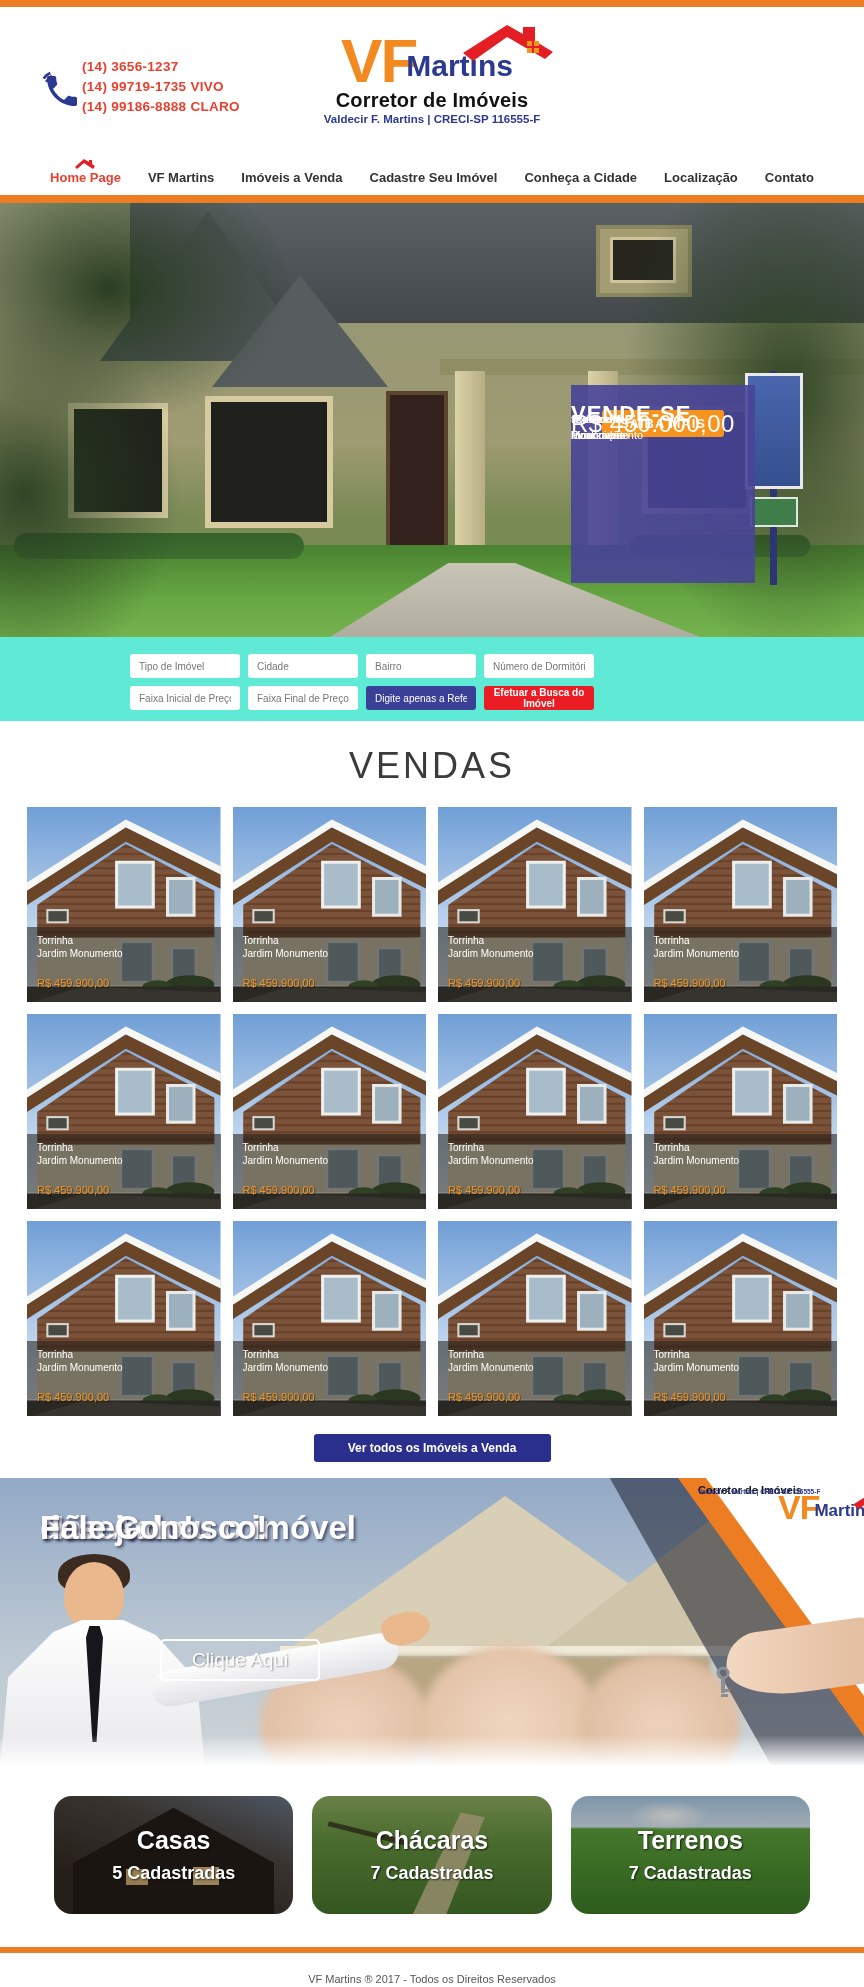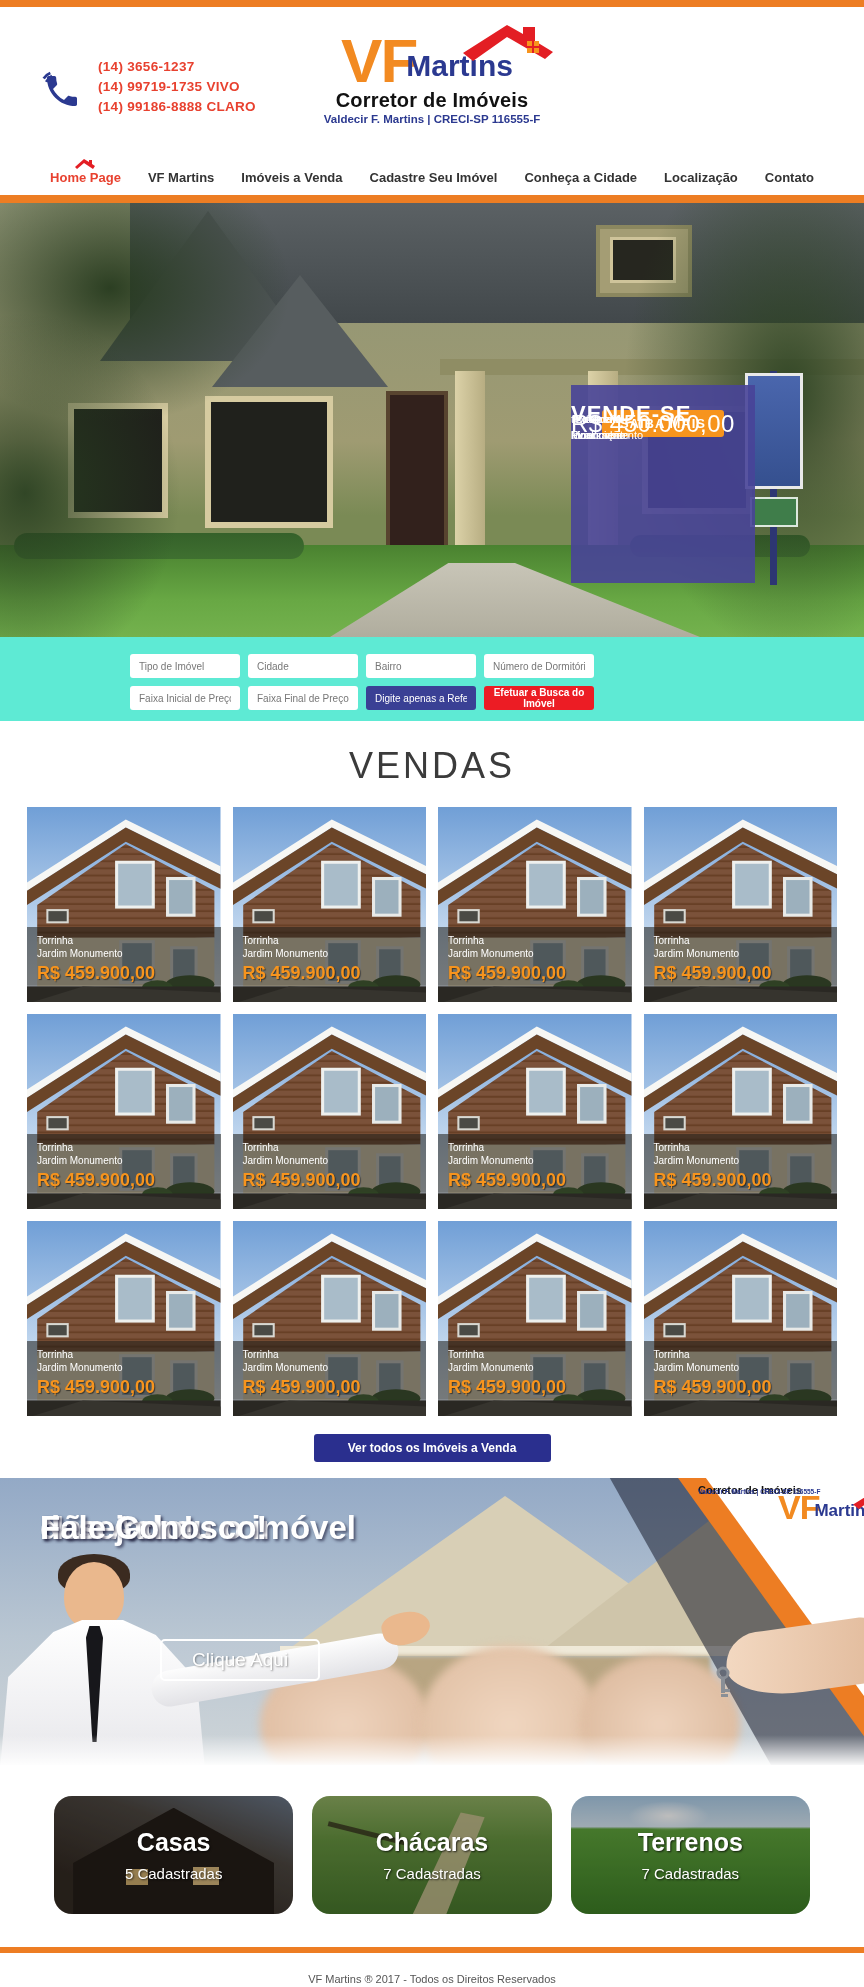--- a/index.html
+++ b/index.html
@@ -5,21 +5,21 @@
   * { margin:0; padding:0; box-sizing:border-box; }
   html,body { background:#fff; }
   body {
     width:864px; margin:0 auto; font-family:"Liberation Sans", sans-serif;
     color:#333; position:relative;
   }
   .topbar { height:7px; background:#ED7D23; }
 
   
   .header { position:relative; height:153px; background:#fff; }
-  .contact { position:absolute; left:42px; top:50px; display:flex; align-items:flex-start; gap:16px; }
+  .contact { position:absolute; left:42px; top:50px; display:flex; align-items:flex-start; gap:0; }
   .phone-svg { margin-top:14px; }
   .phones div { color:#E8412F; font-size:13.5px; font-weight:700; line-height:20px; letter-spacing:.3px; }
   .logo { position:absolute; left:0; right:0; top:18px; text-align:center; }
   .logo-top { position:relative; display:inline-block; height:72px; }
   .logo-vf { font-size:62px; font-weight:800; color:#F28A21; letter-spacing:-2px; }
   .logo-martins { font-size:30px; font-weight:800; color:#2B3990; position:relative; left:-10px; top:-6px; }
   .logo-roof { position:absolute; right:-38px; top:-4px; }
   .logo-sub { font-size:20px; font-weight:800; color:#111; margin-top:-8px; letter-spacing:.2px; }
   .logo-creci { font-size:11.5px; font-weight:700; color:#2B3990; margin-top:1px; }
   .schedule { position:absolute; right:30px; top:52px; display:flex; gap:10px; align-items:center; }
@@ -87,21 +87,21 @@
 
   
   .vendas-title { text-align:center; font-size:36px; color:#3b3b3b; letter-spacing:3px; margin:24px 0 20px; font-weight:500; }
   .grid { width:810px; margin:0 auto; display:grid; grid-template-columns:repeat(4,1fr); gap:12px; }
   .pcard { position:relative; height:195px; overflow:hidden; cursor:pointer; }
   .pcard svg.ph { position:absolute; inset:0; width:100%; height:100%; }
   .pov { position:absolute; left:0; right:0; bottom:17px; height:58px; background:rgba(28,26,20,.55);
     color:#fff; padding:7px 10px 0; }
   .pcity { font-size:10px; line-height:13px; }
   .pnb { font-size:10px; line-height:13px; }
-  .pprice { font-size:18px; font-weight:700; color:#F7941D; margin-top:3px; text-shadow:1px 1px 1px rgba(0,0,0,.5); }
+  .pprice { font-size:11px; font-weight:400; color:#F7941D; margin-top:17px; text-shadow:1px 1px 1px rgba(0,0,0,.5); }
   .povb { position:absolute; left:0; right:0; bottom:0; height:17px; background:rgba(15,14,10,.45); }
   .seeall-wrap { text-align:center; margin:18px 0 16px; }
   .seeall { background:#2A2F8E; color:#fff; border:none; border-radius:3px; width:237px; height:28px;
     font-size:12px; font-weight:700; cursor:pointer; font-family:"Liberation Sans", sans-serif; }
 
   
   .banner { position:relative; height:287px; overflow:hidden;
     background:linear-gradient(180deg,#93a9c6 0%,#b9c6d2 55%,#cfd5d8 100%); }
   .banner div { position:absolute; }
   .b-roofA { left:290px; top:18px; width:0; height:0; border-left:215px solid transparent; border-right:215px solid transparent; border-bottom:152px solid #d8cfb6; }
@@ -157,21 +157,21 @@
   .chac-path { position:absolute; left:0; top:0; width:100%; height:100%;
     clip-path:polygon(42% 100%, 56% 100%, 72% 18%, 62% 14%); background:#c9bd92; opacity:.85; }
   .chac-fence { position:absolute; left:6%; top:30%; width:34%; height:5px; background:#2e2418; transform:rotate(14deg); opacity:.7; }
   .art-terrenos { background:linear-gradient(180deg,#aacbe6 0%,#d6e6f2 26%,#5ea23b 28%,#3d7d26 100%); }
   .terr-cloud { position:absolute; left:24%; top:4%; width:34%; height:26%;
     background:radial-gradient(closest-side,#fff,rgba(255,255,255,0)); }
   .cat-ov { position:absolute; inset:0; background:rgba(0,0,0,.26); }
   .cat-txt { position:absolute; inset:0; display:flex; flex-direction:column; align-items:center; justify-content:center;
     color:#fff; text-shadow:1px 1px 2px rgba(0,0,0,.7); gap:8px; }
   .cat-title { font-size:25px; font-weight:600; }
-  .cat-count { font-size:15px; }
+  .cat-count { font-size:18px;font-weight:bold; }
 
   
   .footer { margin-top:33px; }
   .footer-bar { height:6px; background:#ED7D23; }
   .footer-txt { text-align:center; padding:16px 0 10px; }
   .footer-txt div { font-size:11px; color:#555; line-height:21px; }
 </style>
 </head>
 <body>
 

